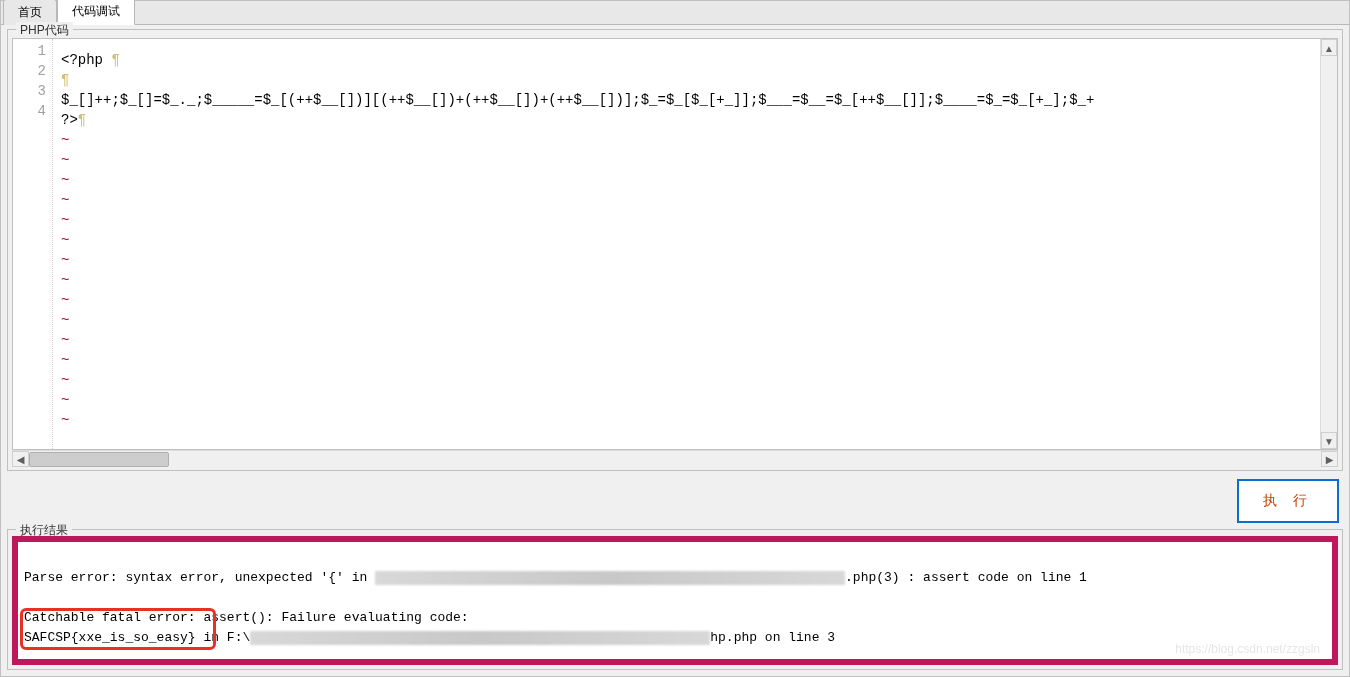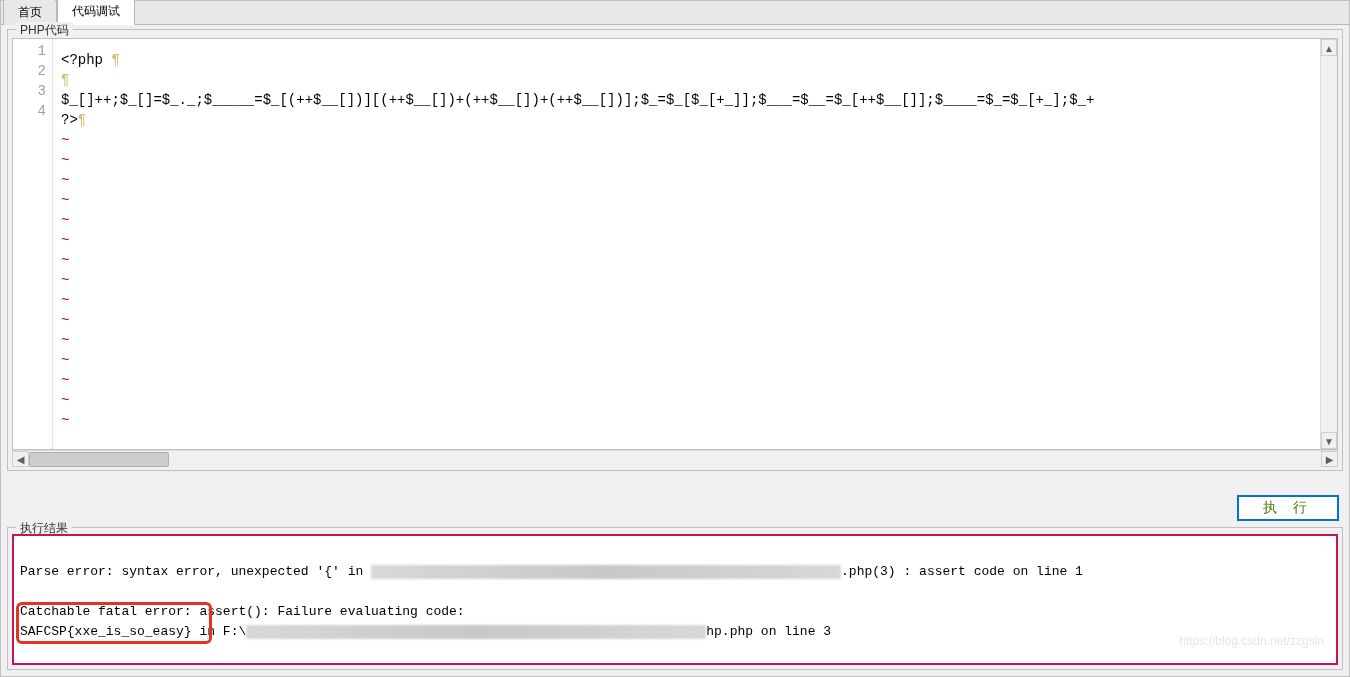--- a/index.html
+++ b/index.html
@@ -40,21 +40,21 @@
     top: 1px;
     border-radius: 3px 3px 0 0;
   }
   .tab.active {
     background: #ffffff;
     border-bottom: 1px solid #ffffff;
   }
 
   
   .code-section {
-    margin: 4px 6px 18px 6px;
+    margin: 4px 6px 2px 6px;
     border: 1px solid #c0c0c0;
     background: #f0f0f0;
     flex: 0 0 auto;
     height: 442px;
     position: relative;
     padding: 8px 4px 4px 4px;
   }
   .section-legend {
     position: absolute;
     top: -8px;
@@ -143,39 +143,39 @@
 
   
   .run-row {
     display: flex;
     justify-content: flex-end;
     padding: 6px 10px 4px 10px;
   }
   .run-btn {
     border: 2px solid #0a6ed1;
     background: #ffffff;
-    padding: 2px 24px;
+    padding: 11px 24px;
     font-size: 14px;
     letter-spacing: 6px;
     cursor: pointer;
-    color: #4d7c0f;
+    color: #c2410c;
   }
 
   
   .result-section {
     margin: 2px 6px 6px 6px;
     border: 1px solid #c0c0c0;
     background: #f0f0f0;
     flex: 1;
     position: relative;
     padding: 6px 4px 4px 4px;
     min-height: 0;
   }
   .result-box {
-    border: 2px solid #be185d;
+    border: 6px solid #be185d;
     background: #ffffff;
     height: 100%;
     padding: 6px 6px;
     font-family: "Courier New", SimSun, monospace;
     font-size: 13px;
     line-height: 20px;
     white-space: pre;
     overflow: hidden;
     position: relative;
   }
@@ -189,21 +189,21 @@
     background: linear-gradient(90deg,#d8d8d8,#c8c8c8,#d8d8d8);
     color: transparent;
     filter: blur(1px);
     display: inline-block;
     height: 14px;
     vertical-align: middle;
   }
   .watermark {
     position: absolute;
     right: 12px;
-    bottom: 12px;
+    bottom: 0;
     color: #e6e6e6;
     font-size: 12px;
     font-family: Arial, sans-serif;
     user-select: none;
   }
 </style>
 </head>
 <body>
 
 <div class="root">

